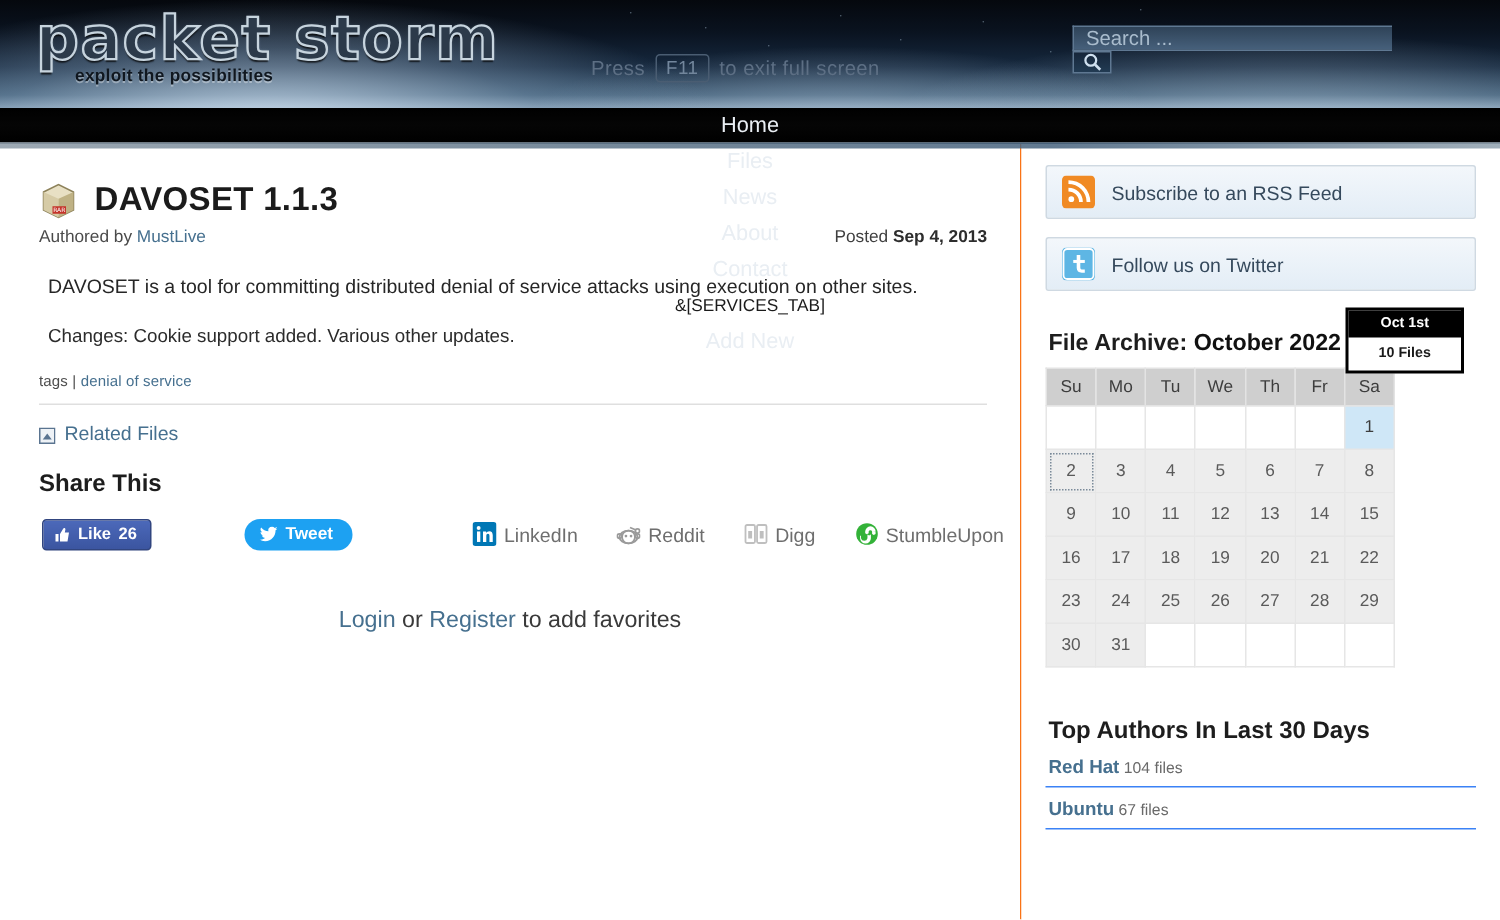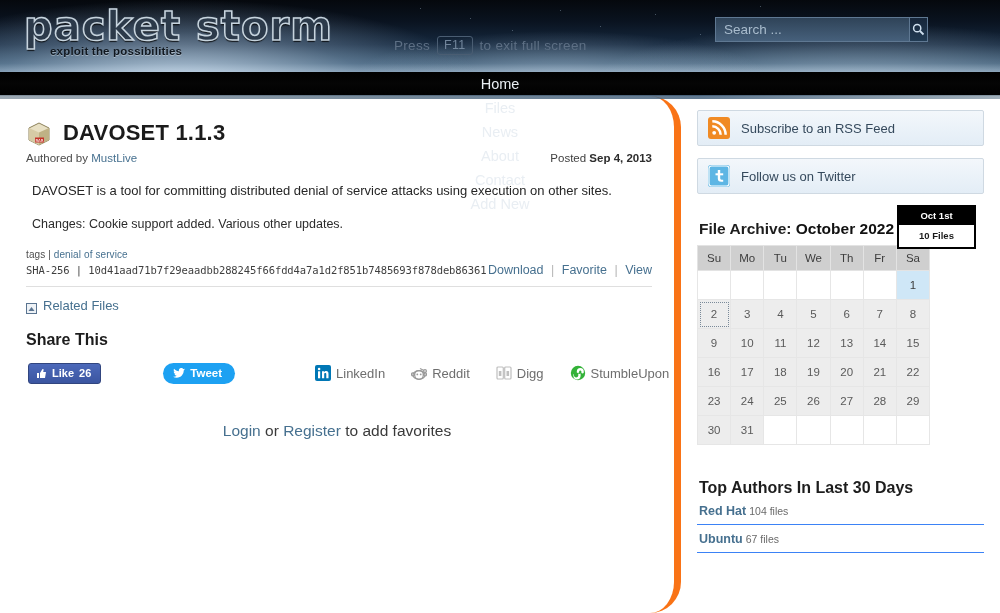--- a/index.html
+++ b/index.html
@@ -48,21 +48,21 @@
     display:flex; align-items:center; gap:7px;
   }
   .fs-key {
     border:1px solid #4a5d72; border-radius:3px;
     padding:2px 6px; font-size:12.5px; color:#72869c; line-height:1;
   }
 
   .searchbox {
     position:absolute; right:72px; top:17px;
     width:213px; height:25px;
-    display:flex; align-items:stretch;
+    display:flex; align-items:stretch;flex-direction:column;
   }
   .searchbox input {
     flex:1; border:1px solid #5f7892; border-right:none;
     background:linear-gradient(to bottom,#2f4358,#46607b);
     color:#d6e2ec; font-size:13.5px; padding:0 8px;
     font-family:"Liberation Sans", sans-serif; outline:none;
   }
   .searchbox input::placeholder { color:#a9bccd; }
   .search-btn {
     width:26px; border:1px solid #5f7892;
@@ -89,21 +89,21 @@
     color:#e9eef3; font-size:14.5px; text-align:center;
     line-height:24px; cursor:pointer; white-space:nowrap;
   }
   .nav-sep { width:1px; height:14px; background:#3a3a3a; }
   .nav-item.dim { color:#1b1b1b; font-size:11.5px; }
 
   
   .page { display:flex; width:1000px; height:517px; }
   .main {
     width:681px; padding:14px 22px 0 22px;
-    border-right:7px solid #f97316; background:#fff;border-radius:31px;
+    border-right:1px solid #f97316; background:#fff;
   }
   .sidebar { width:319px; padding:14px 16px 0 16px; background:#fff; }
 
   
   .title-row { display:flex; align-items:center; gap:11px; margin:10px 0 0 4px; }
   .pkg-icon { width:26px; height:26px; position:relative; }
   .ttl {
     font-size:22px; font-weight:bold; color:#1b1b1b;
     font-family:"Liberation Sans", sans-serif; letter-spacing:.2px;
   }
@@ -255,20 +255,21 @@
   <div class="nav-item" style="width:95px">Home</div>
   <div class="nav-sep"></div>
   <div class="nav-item" style="width:98px">Files</div>
   <div class="nav-sep"></div>
   <div class="nav-item" style="width:100px">News</div>
   <div class="nav-sep"></div>
   <div class="nav-item" style="width:103px">About</div>
   <div class="nav-sep"></div>
   <div class="nav-item" style="width:105px">Contact</div>
   <div class="nav-sep"></div>
+  <div class="nav-item dim" style="width:142px">&amp;[SERVICES_TAB]</div>
   <div class="nav-sep"></div>
   <div class="nav-item" style="width:145px">Add New</div>
   <div class="nav-sep"></div>
 </div>
 
 <div class="page">
 
   <div class="main">
 
     <div class="title-row">
@@ -296,34 +297,20 @@
     </div>
 
     <div class="desc">DAVOSET is a tool for committing distributed denial of service attacks using execution on other sites.</div>
     <div class="changes">Changes: Cookie support added. Various other updates.</div>
 
     <div class="meta">
       <div class="meta-line">
         <span>tags</span>
         <span>|</span>
         <a href="#">denial of service</a>
-      </div>
-      <div class="hash-row">
-        <div class="hash">
-          <span>SHA-256</span>
-          <span>|</span>
-          <span>10d41aad71b7f29eaadbb288245f66fdd4a7a1d2f851b7485693f878deb86361</span>
-        </div>
-        <div class="actions">
-          <a href="#">Download</a>
-          <span class="s">|</span>
-          <a href="#">Favorite</a>
-          <span class="s">|</span>
-          <a href="#">View</a>
-        </div>
       </div>
       <div class="rule"></div>
     </div>
 
     <div class="related">
       <div class="rel-ico">
         <svg width="11" height="11" viewBox="0 0 11 11">
           <rect x="0.5" y="0.5" width="10" height="10" fill="#eef2f6" stroke="#5a7490" stroke-width="1"></rect>
           <path d="M2.5 8 L5.5 4 L8.5 8 Z" fill="#5a7490"></path>
         </svg>

